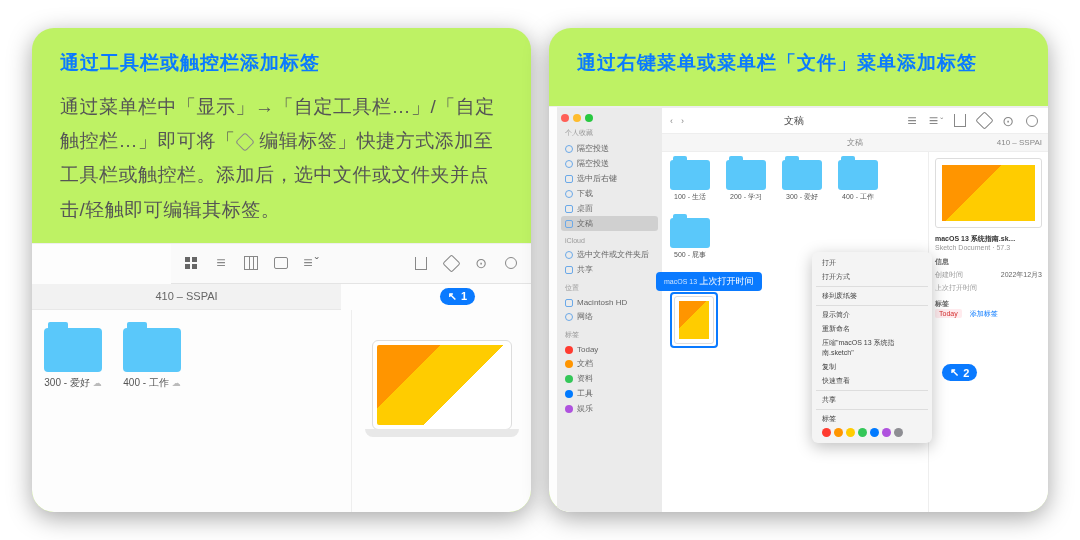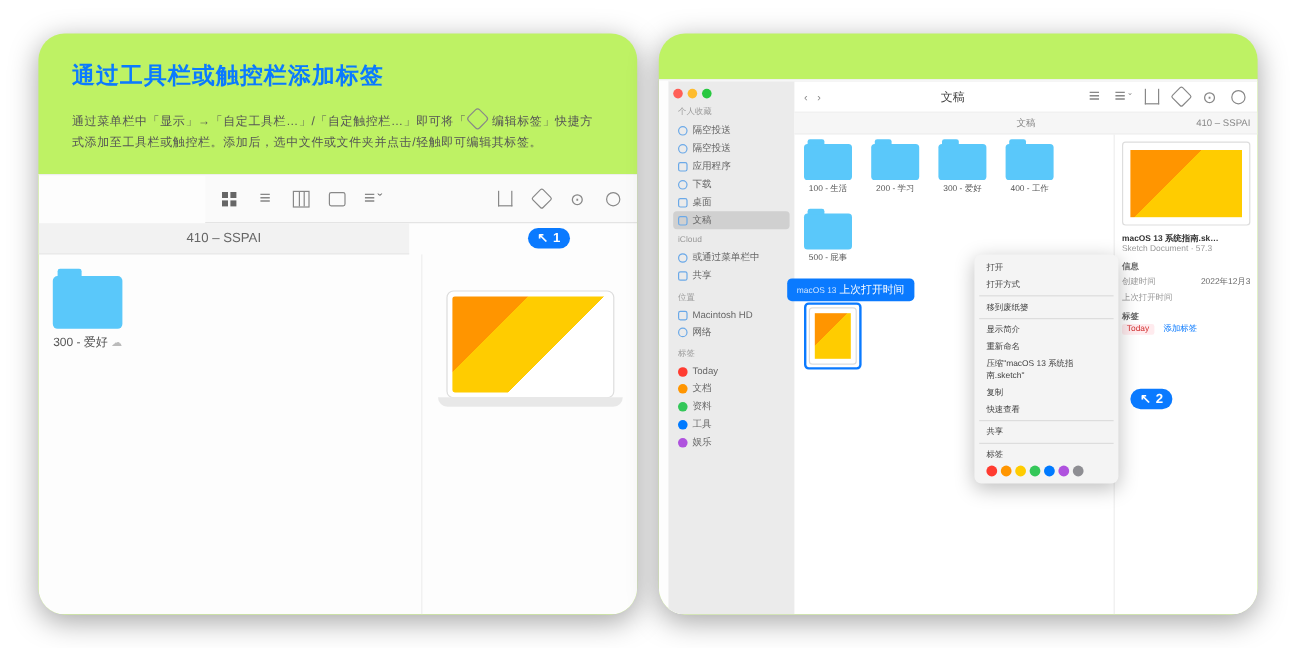--- a/index.html
+++ b/index.html
@@ -1,20 +1,20 @@
 <!DOCTYPE html>
 <html><head>
 <meta charset="utf-8">
 <style>
 *{margin:0;padding:0;box-sizing:border-box}
 body{font-family:-apple-system,"PingFang SC","Helvetica Neue",sans-serif;background:#fff;width:1080px;height:540px;display:flex;gap:18px;padding:28px 32px}
 .card{flex:1;background:#bef264;border-radius:22px;box-shadow:0 6px 24px rgba(0,0,0,0.35);overflow:hidden;display:flex;flex-direction:column;position:relative}
 .card-text{padding:22px 28px 0}
 .title{color:#0a7aff;font-weight:700;font-size:19px;letter-spacing:1px;margin-bottom:14px}
-.desc{color:#555;font-size:10px;line-height:1.8;letter-spacing:.5px}
+.desc{color:#555;font-size:19px;line-height:1.8;letter-spacing:.5px}
 .tag-ic{display:inline-block;width:14px;height:14px;border:1.5px solid #888;border-radius:3px;transform:rotate(45deg);position:relative;top:2px;margin:0 2px}
 .shot{flex:1;margin-top:16px;position:relative;background:#fdfdfd;border-top:1px solid #eee;overflow:hidden}
 
 .tb{position:absolute;top:0;right:0;width:360px;height:40px;background:#fafafa;border-bottom:1px solid #e4e4e4;display:flex;align-items:center;gap:14px;padding:0 12px;font-size:12px;color:#666}
 .tb .sp{flex:1}
 .ic{width:16px;height:16px;display:flex;align-items:center;justify-content:center}
 .grid-ic::before{content:"";width:12px;height:12px;background:linear-gradient(#666,#666)0 0/5px 5px no-repeat,linear-gradient(#666,#666)7px 0/5px 5px no-repeat,linear-gradient(#666,#666)0 7px/5px 5px no-repeat,linear-gradient(#666,#666)7px 7px/5px 5px no-repeat}
 .list-ic::before{content:"≡";font-size:16px;color:#888}
 .col-ic::before{content:"";width:12px;height:12px;border:1px solid #888;background:linear-gradient(#888,#888)4px 0/1px 12px no-repeat,linear-gradient(#888,#888)8px 0/1px 12px no-repeat}
 .gal-ic::before{content:"";width:12px;height:10px;border:1px solid #888;border-radius:2px}
@@ -103,69 +103,74 @@
     <div class="callout">
         <span>↖</span>
         <span>1</span>
       </div>
     <div class="path">410 – SSPAI</div>
     <div class="folders">
       <div class="fold">
           <div class="fld-ic"></div>
           <div><span>300 - 爱好</span> <span class="cloud">☁</span></div>
         </div>
+      <div class="fold">
+          <div class="fld-ic"></div>
+          <div><span>400 - 工作</span> <span class="cloud">☁</span></div>
+        </div>
     </div>
     <div class="preview">
       <div class="laptop">
           <div class="lc"></div>
         </div>
     </div>
   </div>
 </div>
 
 <div class="card c2">
   <div class="card-text">
+    <div class="title">通过右键菜单或菜单栏「文件」菜单添加标签</div>
   </div>
   <div class="shot">
     <div class="win">
       <div class="sb">
         <div class="traf">
             <span class="rng"></span>
             <span class="yl"></span>
             <span class="gn"></span>
           </div>
         <div class="sb-h">个人收藏</div>
         <div class="sb-i">
             <span class="sb-ic c"></span>
             <span>隔空投送</span>
           </div>
         <div class="sb-i">
             <span class="sb-ic c"></span>
             <span>隔空投送</span>
           </div>
         <div class="sb-i">
             <span class="sb-ic"></span>
-            <span>应用程序</span>
+            <span>选中后右键</span>
           </div>
         <div class="sb-i">
             <span class="sb-ic c"></span>
             <span>下载</span>
           </div>
         <div class="sb-i">
             <span class="sb-ic"></span>
             <span>桌面</span>
           </div>
         <div class="sb-i sel">
             <span class="sb-ic"></span>
             <span>文稿</span>
           </div>
         <div class="sb-h">iCloud</div>
         <div class="sb-i">
             <span class="sb-ic c"></span>
-            <span>或通过菜单栏中</span>
+            <span>选中文件或文件夹后</span>
           </div>
         <div class="sb-i">
             <span class="sb-ic"></span>
             <span>共享</span>
           </div>
         <div class="sb-h">位置</div>
         <div class="sb-i">
             <span class="sb-ic"></span>
             <span>Macintosh HD</span>
           </div>

